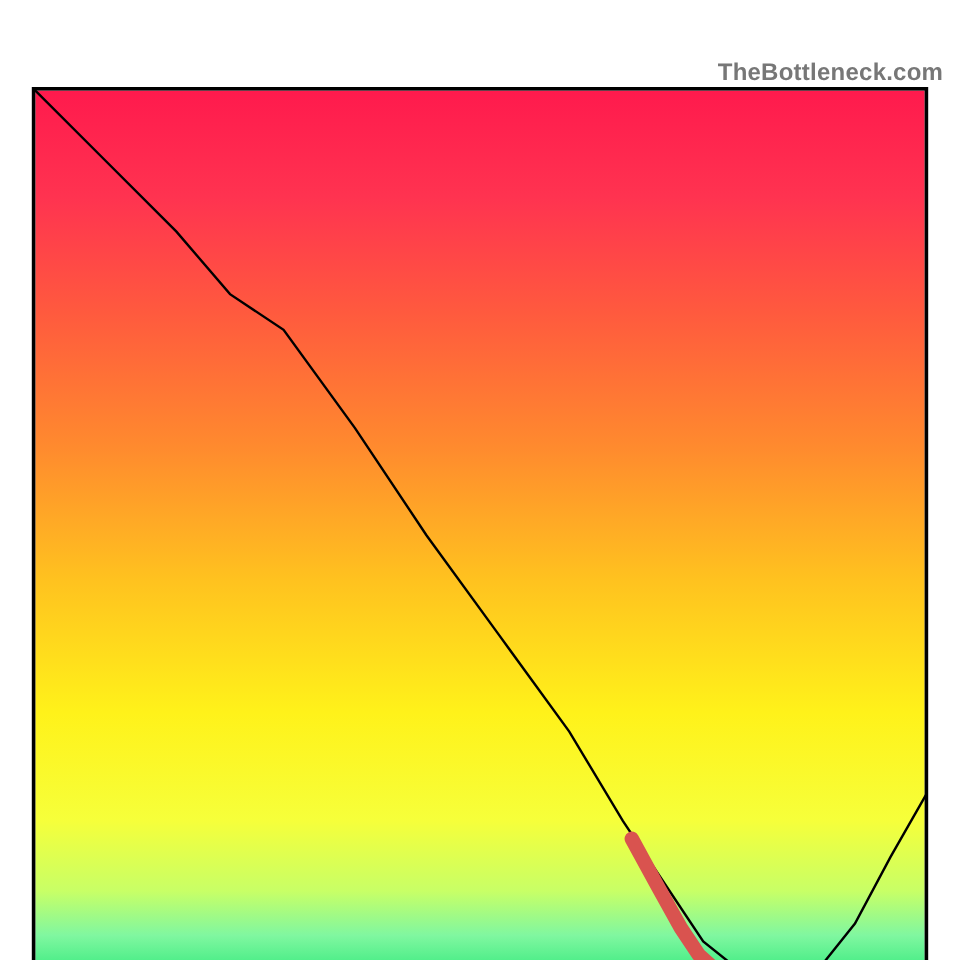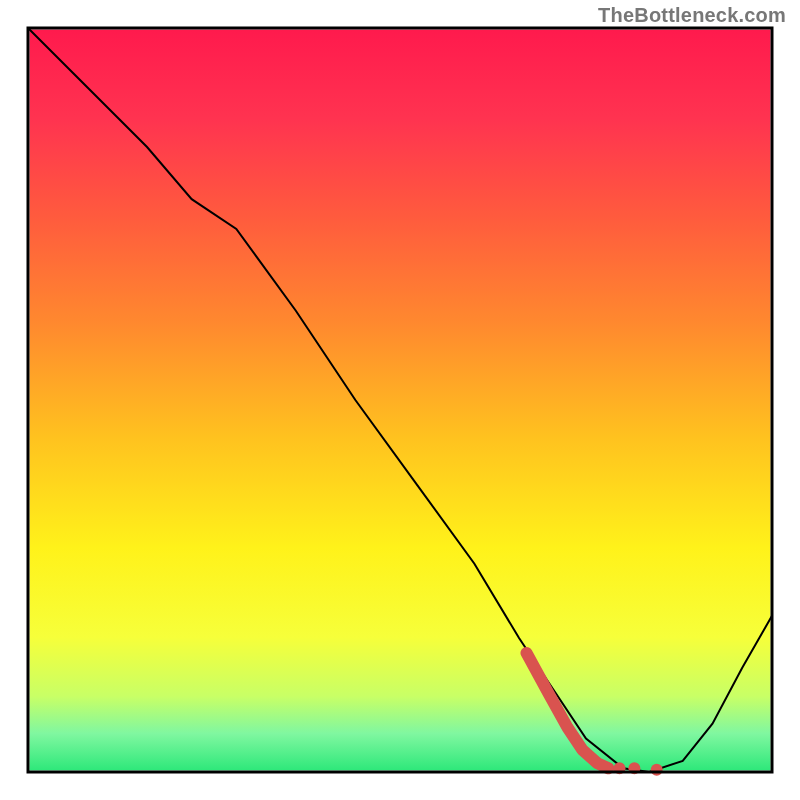--- a/index.html
+++ b/index.html
@@ -7,20 +7,21 @@
     padding: 0;
     width: 800px;
     height: 800px;
     background: #ffffff;
     font-family: Arial, sans-serif;
   }
   .container {
     position: relative;
     width: 800px;
     height: 676px;
+    margin-top: 46px;
   }
   .attribution {
     position: absolute;
     top: 4px;
     right: 14px;
     font-size: 20px;
     font-weight: bold;
     color: #777777;
     letter-spacing: 0.2px;
   }

